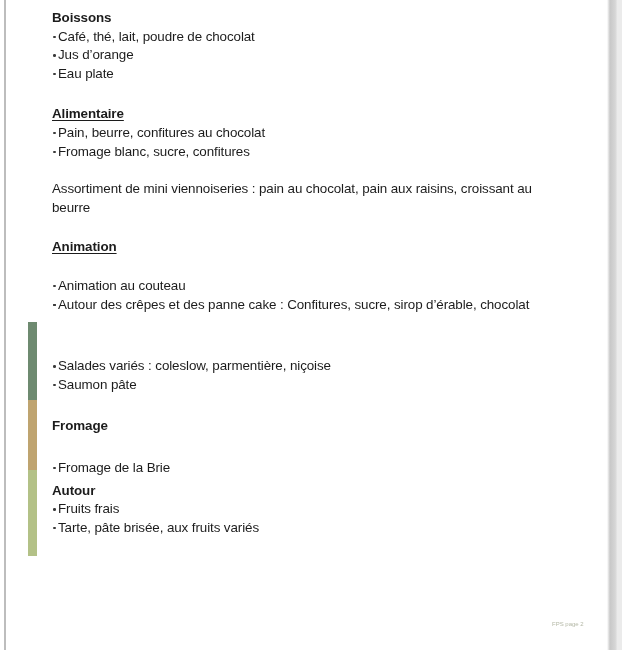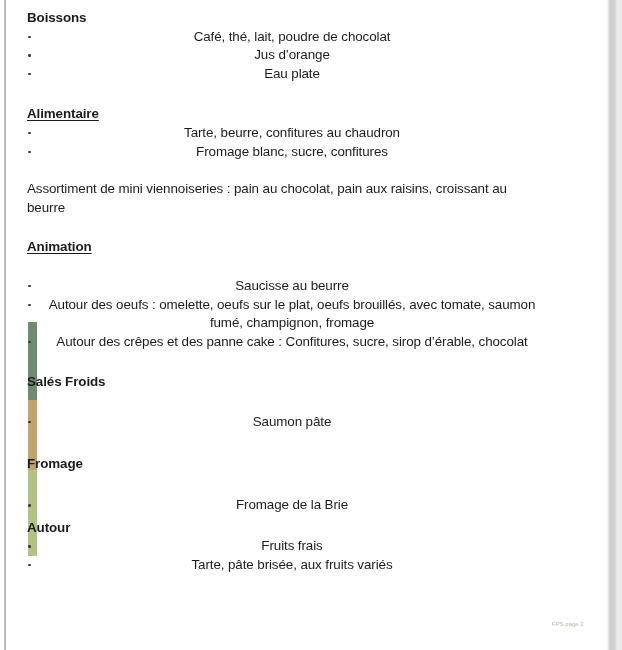--- a/index.html
+++ b/index.html
@@ -17,26 +17,26 @@
   .right-edge{
     position:absolute;right:0;top:0;bottom:0;width:15px;
     background:linear-gradient(to right,#ffffff 0%,#c8c8c8 20%,#d6d6d6 55%,#ebebeb 70%,#ebebeb 100%);
   }
   .accent-bar{
     position:absolute;left:28px;top:322px;width:9px;
   }
   .accent-bar .seg{width:9px;}
   .content{
     position:absolute;left:0;top:0;right:20px;
-    padding:9px 46px 0 27px;
+    padding:9px 46px 0 52px;
     font-size:13.4px;line-height:18.6px;letter-spacing:-0.1px;
   }
   .h{font-weight:bold;}
   .h.u .ht{text-decoration:underline;text-underline-offset:2px;text-align:right;}
-  .li{position:relative;padding-left:6px;max-width:518px;text-align:center;}
+  .li{position:relative;padding-left:6px;max-width:518px;}
   .blt{
     position:absolute;left:1px;top:8px;width:2.5px;height:2.5px;
     border-radius:50%;background:#3a3a3a;
   }
   .para{max-width:518px;}
   .sp{width:1px;}
   .footer{
     position:absolute;left:552px;top:620px;
     font-size:6px;line-height:8px;color:#b4b8a6;letter-spacing:0;
   }
@@ -58,43 +58,43 @@
   <div class="content">
 
     <div class="h"><span class="ht">Boissons</span></div>
     <div class="li"><span class="blt"></span><span>Café, thé, lait, poudre de chocolat</span></div>
     <div class="li"><span class="blt"></span><span>Jus d’orange</span></div>
     <div class="li"><span class="blt"></span><span>Eau plate</span></div>
 
     <div class="sp" style="height:22px"></div>
 
     <div class="h u"><span class="ht">Alimentaire</span></div>
-    <div class="li"><span class="blt"></span><span>Tarte, beurre, confitures au chaudron</span></div>
+    <div class="li"><span class="blt"></span><span>Pain, beurre, confitures au chocolat</span></div>
     <div class="li"><span class="blt"></span><span>Fromage blanc, sucre, confitures</span></div>
 
     <div class="sp" style="height:19px"></div>
 
     <div class="para">Assortiment de mini viennoiseries : pain au chocolat, pain aux raisins, croissant au beurre</div>
 
     <div class="sp" style="height:21px"></div>
 
     <div class="h u"><span class="ht">Animation</span></div>
 
     <div class="sp" style="height:20px"></div>
 
-    <div class="li"><span class="blt"></span><span>Saucisse au beurre</span></div>
-    <div class="li"><span class="blt"></span><span>Autour des oeufs : omelette, oeufs sur le plat, oeufs brouillés, avec tomate, saumon fumé, champignon, fromage</span></div>
+    <div class="li"><span class="blt"></span><span>Animation au couteau</span></div>
+    <div class="li"><span class="blt"></span></div>
     <div class="li"><span class="blt"></span><span>Autour des crêpes et des panne cake : Confitures, sucre, sirop d’érable, chocolat</span></div>
 
     <div class="sp" style="height:22px"></div>
 
-    <div class="h"><span class="ht">Salés Froids</span></div>
 
     <div class="sp" style="height:21px"></div>
 
+    <div class="li"><span class="blt"></span><span>Salades variés : coleslow, parmentière, niçoise</span></div>
     <div class="li"><span class="blt"></span><span>Saumon pâte</span></div>
 
     <div class="sp" style="height:23px"></div>
 
     <div class="h"><span class="ht">Fromage</span></div>
 
     <div class="sp" style="height:23px"></div>
 
     <div class="li"><span class="blt"></span><span>Fromage de la Brie</span></div>
 

